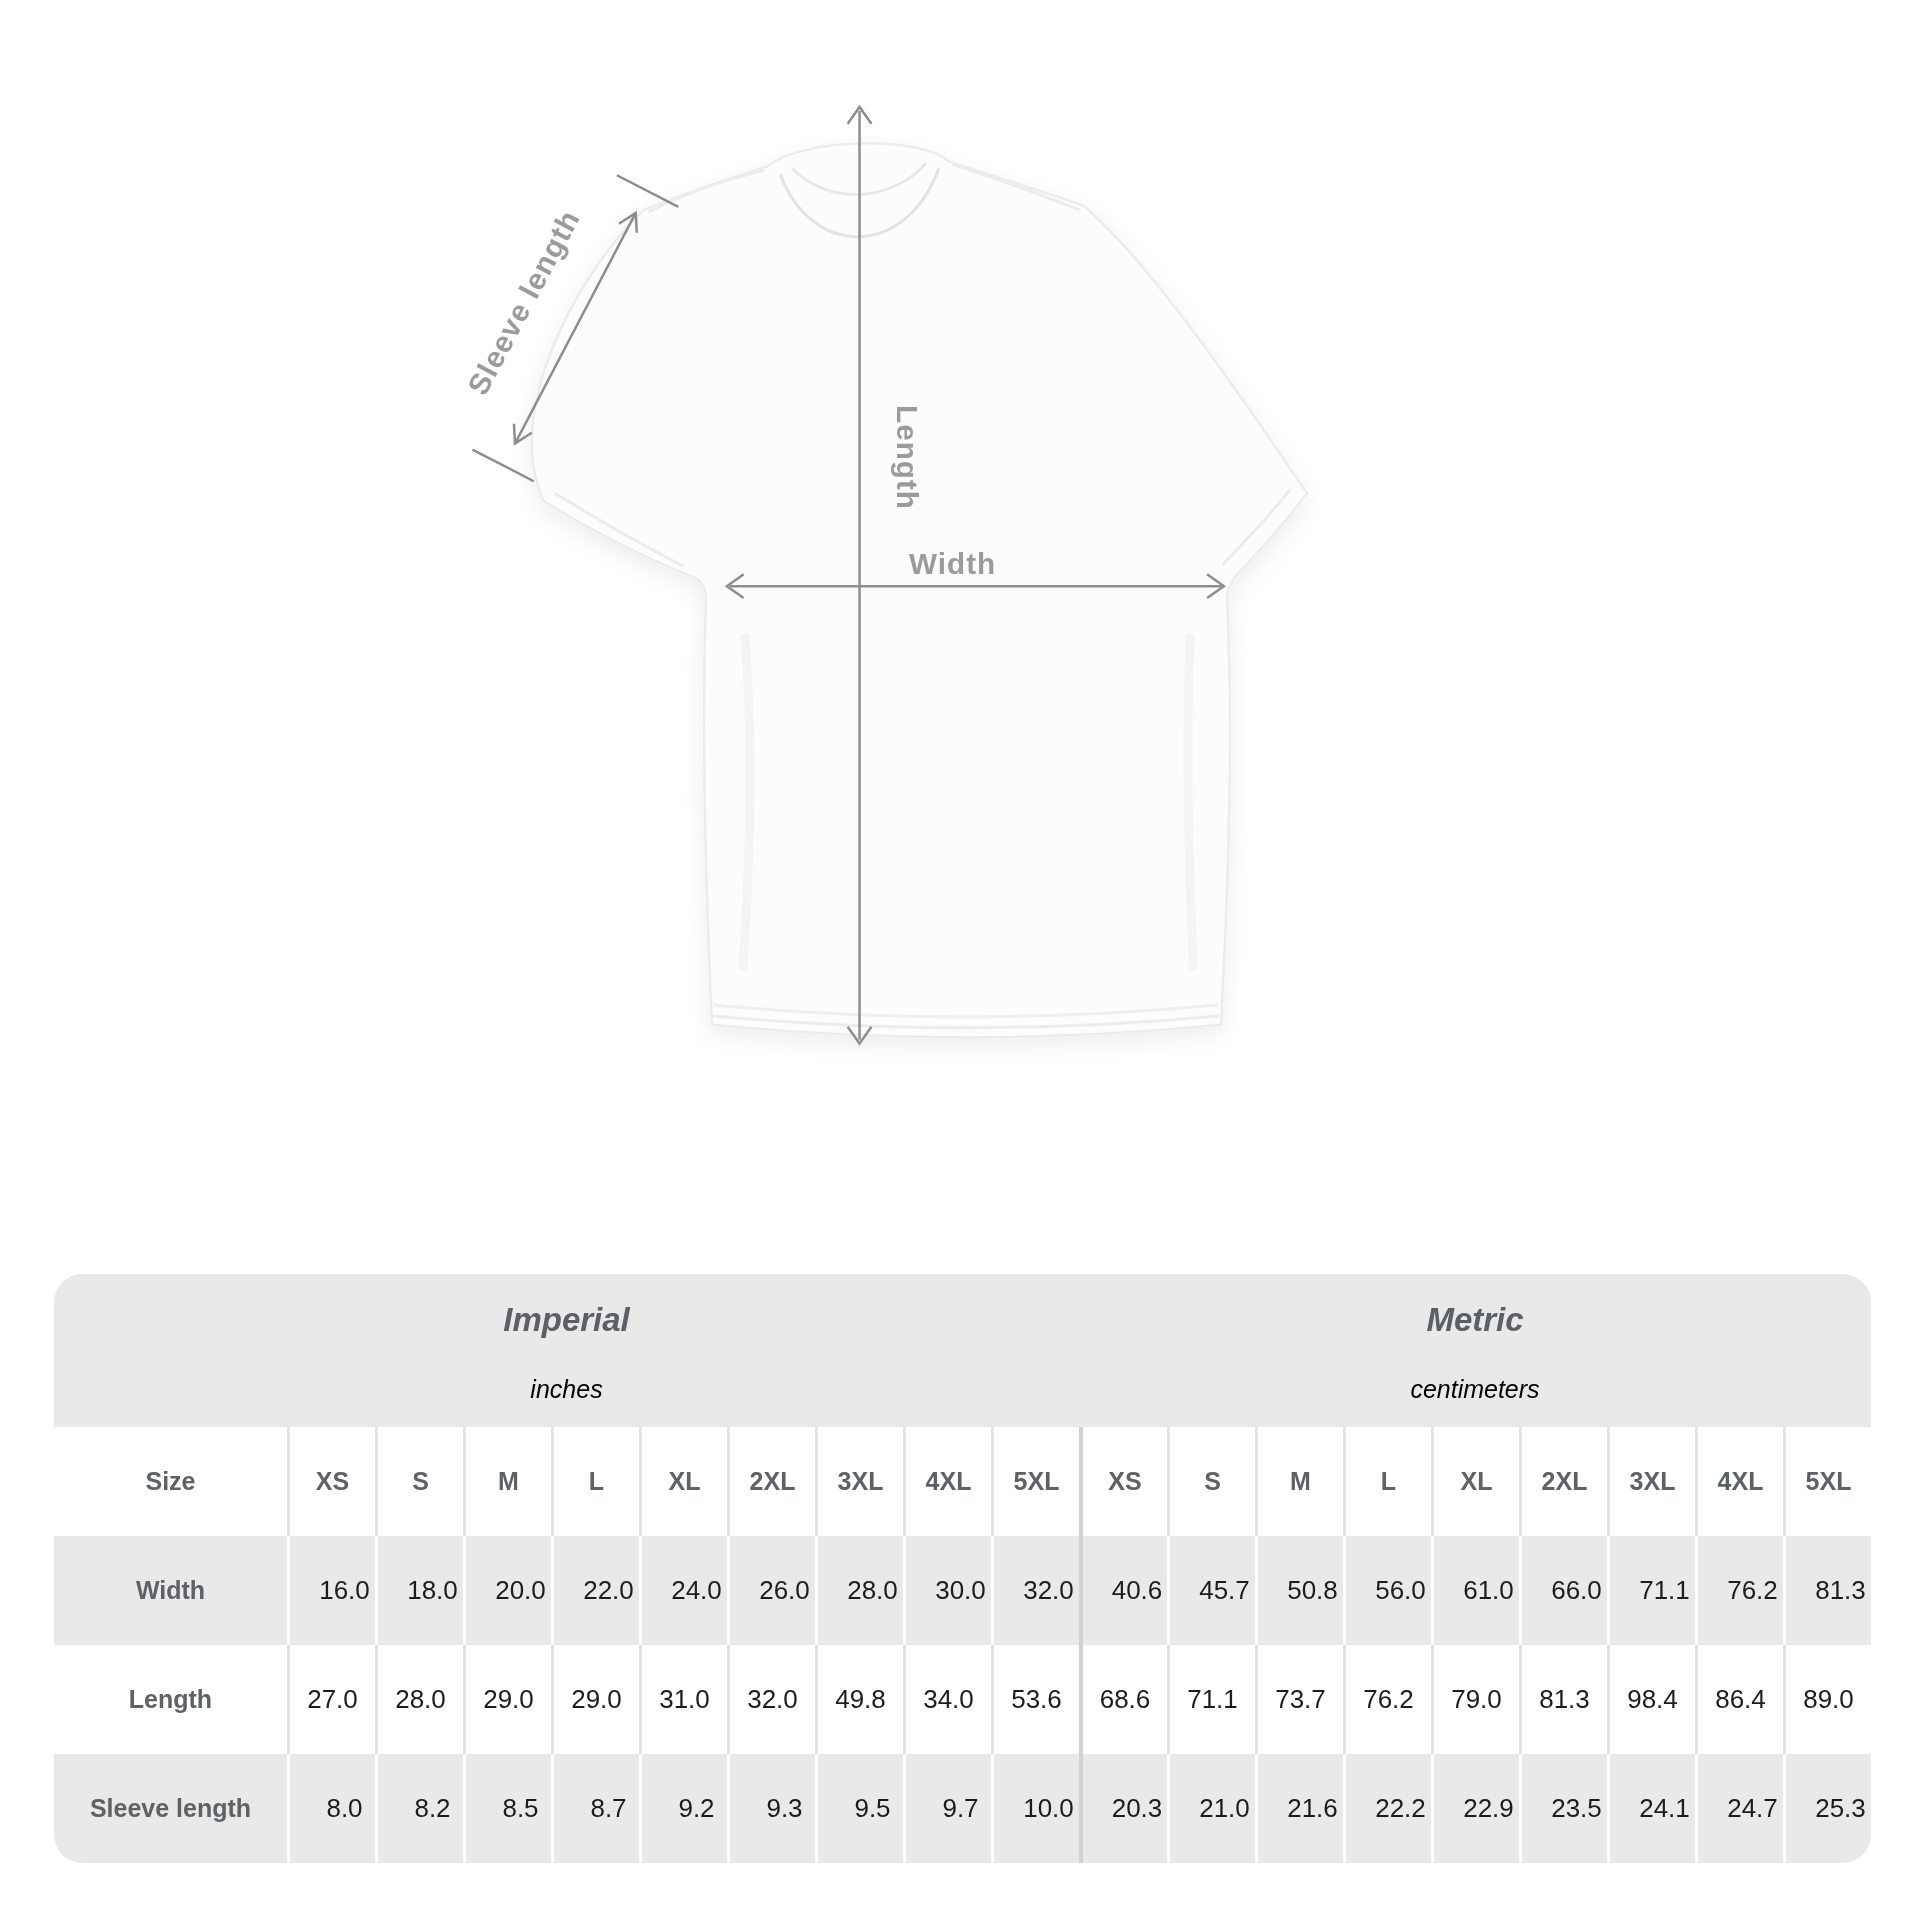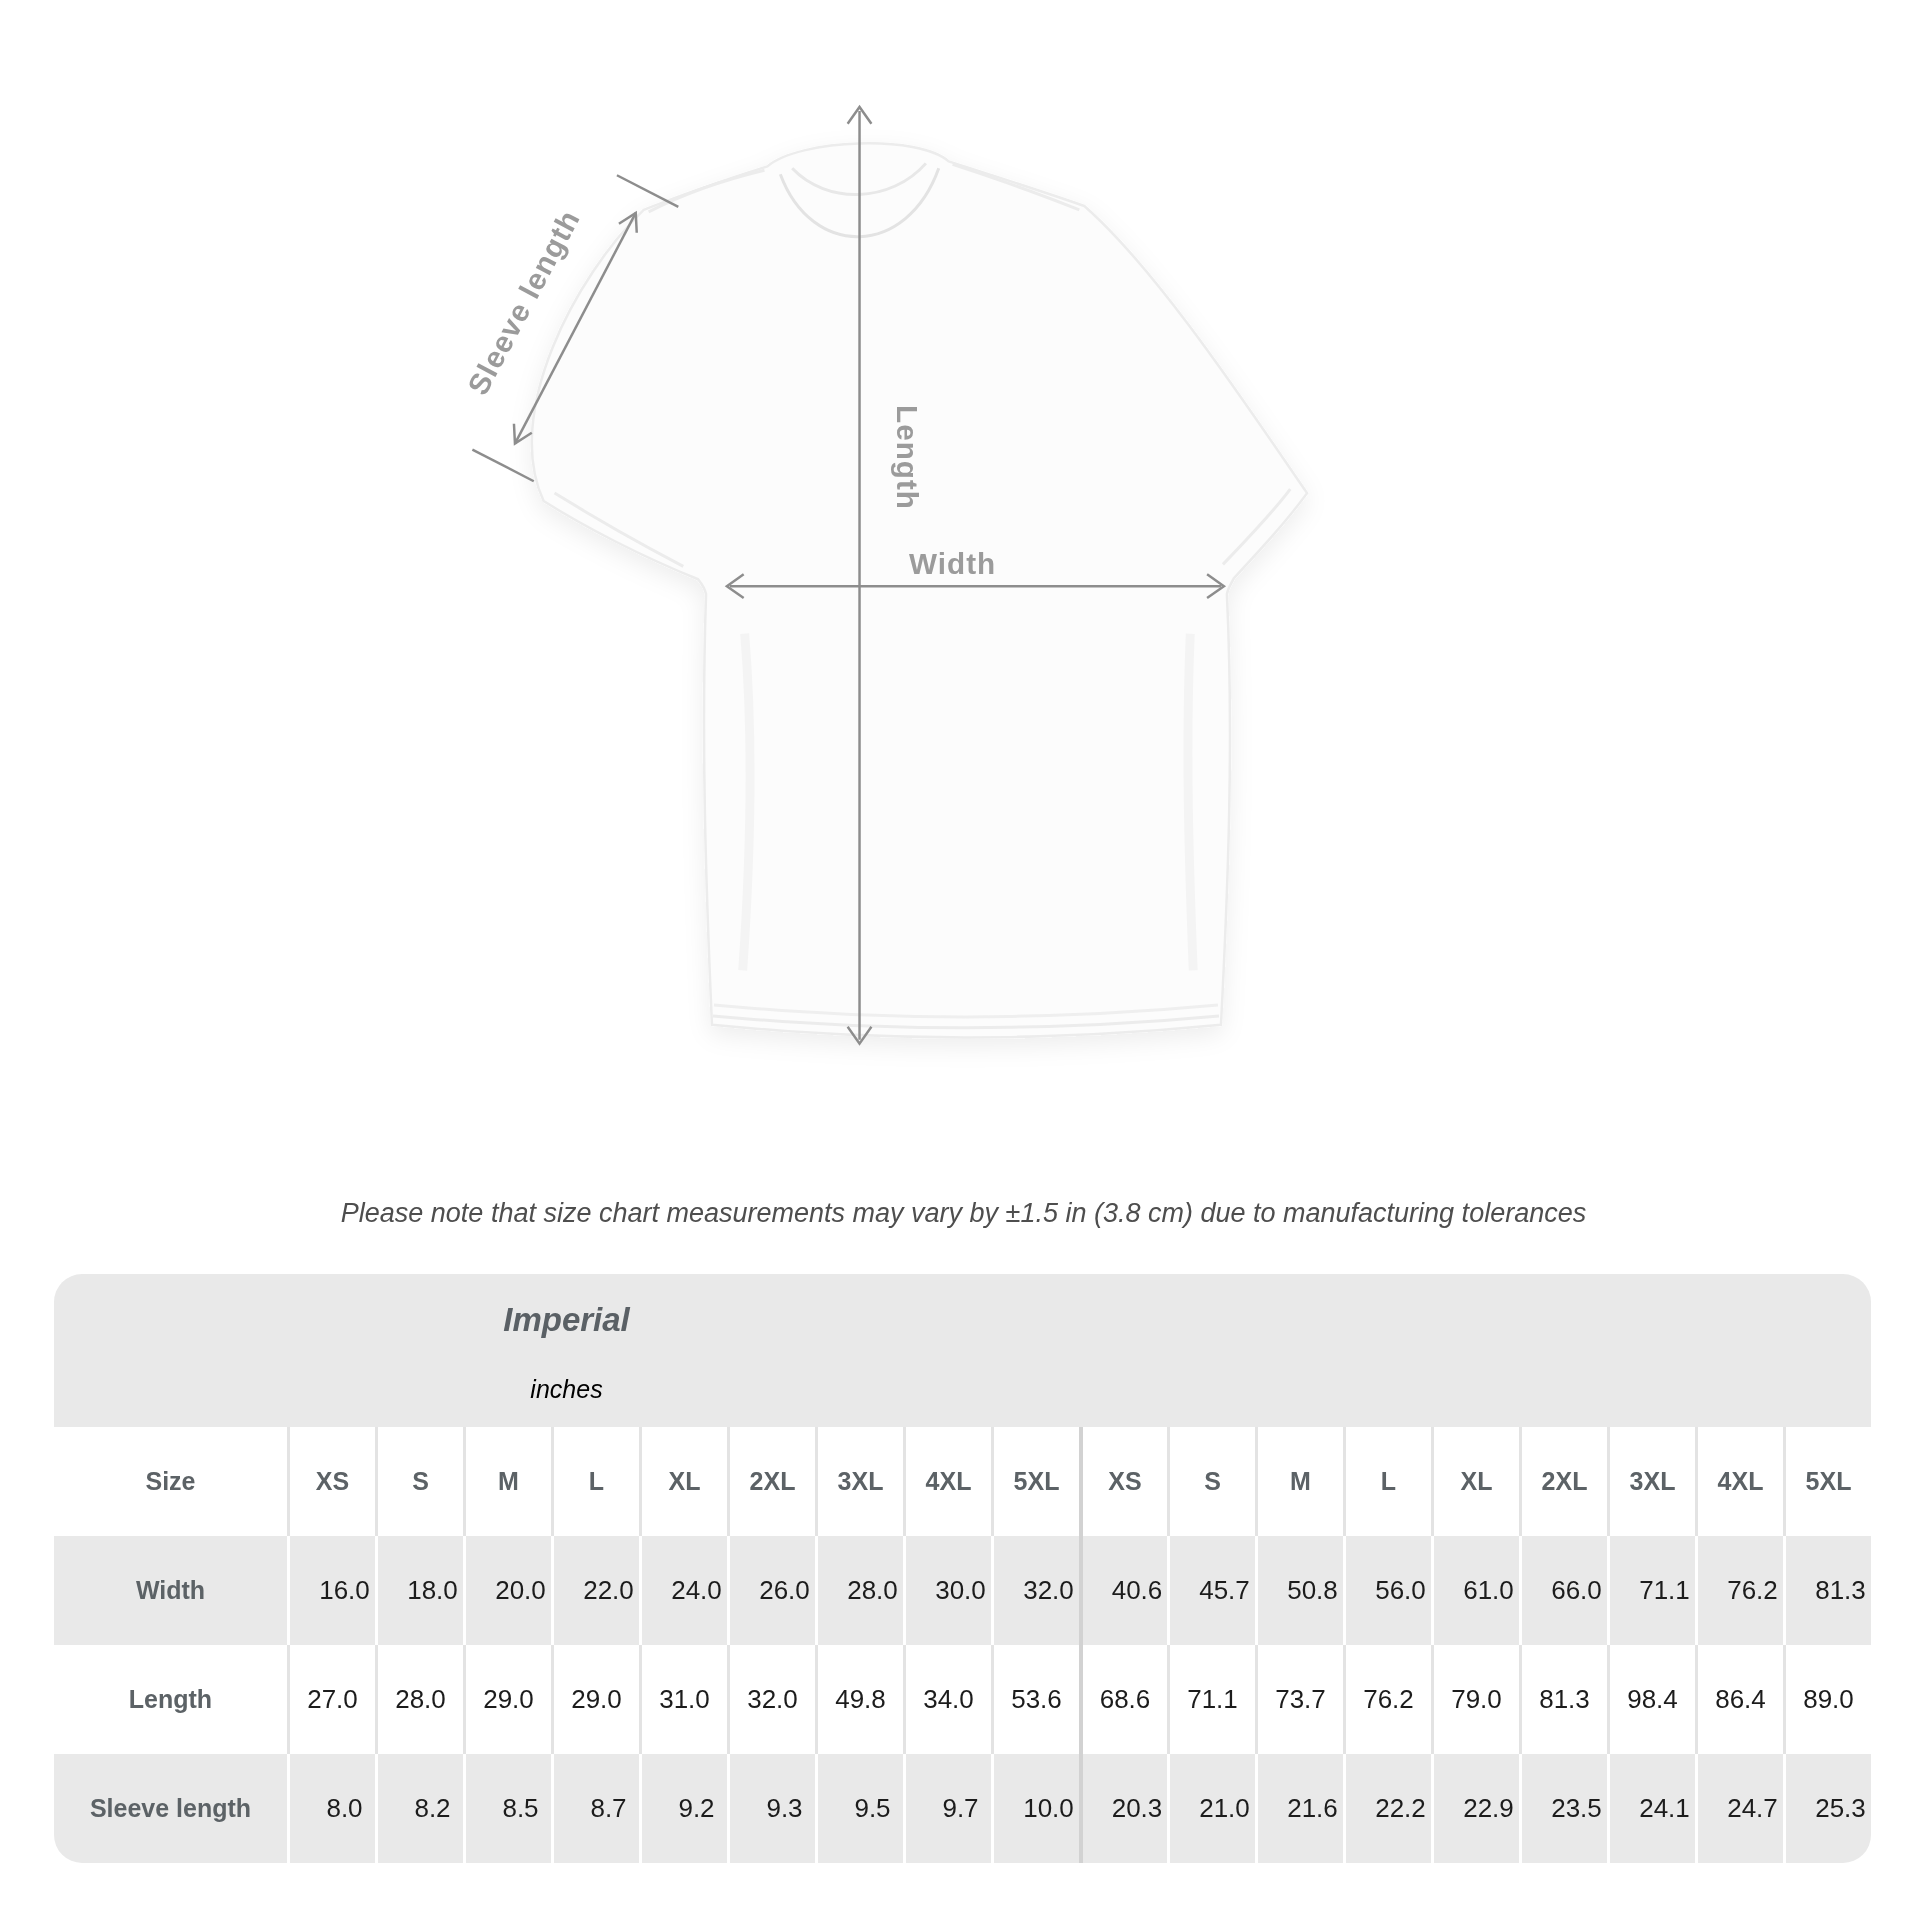--- a/index.html
+++ b/index.html
@@ -91,27 +91,30 @@
       <path d="M537 437 L520 448 L519 428"></path>
       <path d="M623 177 L685 209"></path>
       <path d="M477 454 L539 486"></path>
     </g>
 
     <text class="dim-label" transform="translate(538 310) rotate(-62)" text-anchor="middle">Sleeve length</text>
     <text class="dim-label" transform="translate(906 462) rotate(90)" text-anchor="middle">Length</text>
     <text class="dim-label" x="962" y="580" text-anchor="middle">Width</text>
   </svg>
 
-  <div class="note">Please note that size chart measurements may vary by ±1.5 in (3.8 cm) due to manufacturing tolerances</div>
 
   <div class="size-table">
     <div class="band">
       <div class="band-half half-imperial">
         <div class="band-title">Imperial</div>
         <div class="band-unit">inches</div>
+      </div>
+      <div class="band-half half-metric">
+        <div class="band-title">Metric</div>
+        <div class="band-unit">centimeters</div>
       </div>
     </div>
     <div class="trow row-white" id="size-row">
         <div class="cell lbl">Size</div>
         <div class="cell sz">XS</div>
         <div class="cell sz">S</div>
         <div class="cell sz">M</div>
         <div class="cell sz">L</div>
         <div class="cell sz">XL</div>
         <div class="cell sz">2XL</div>

